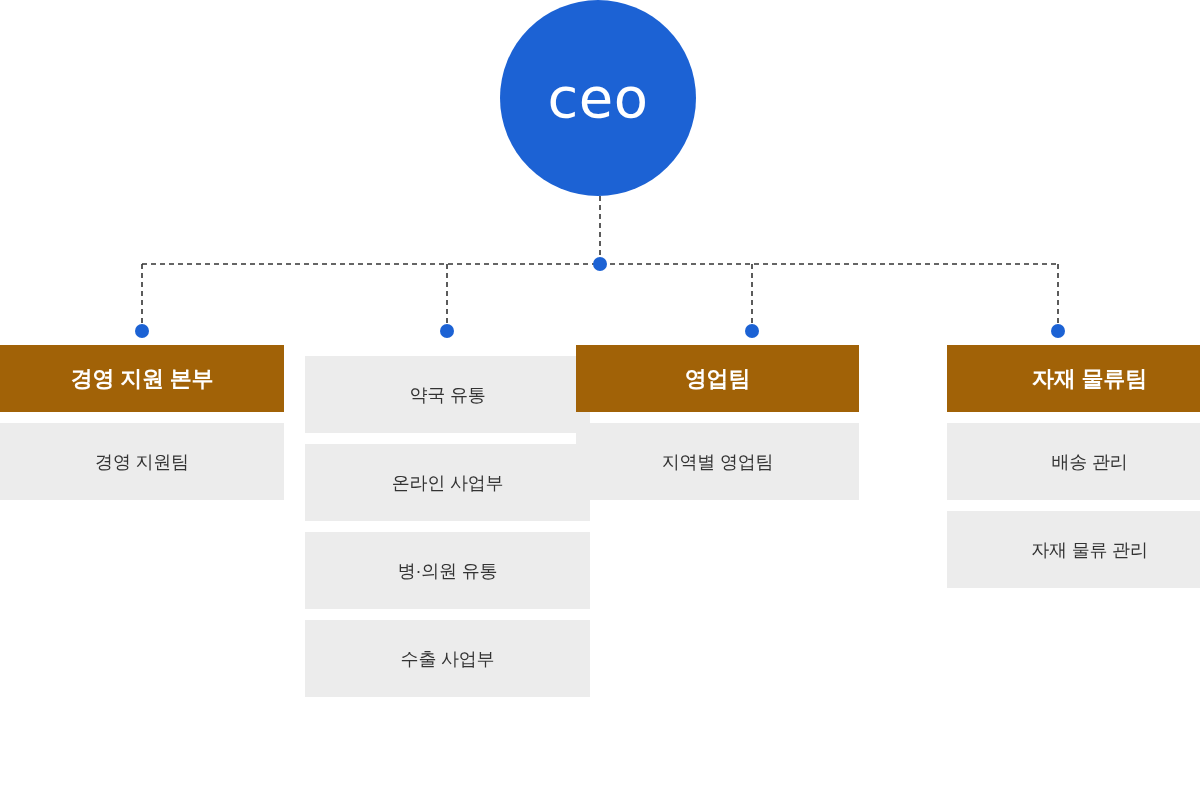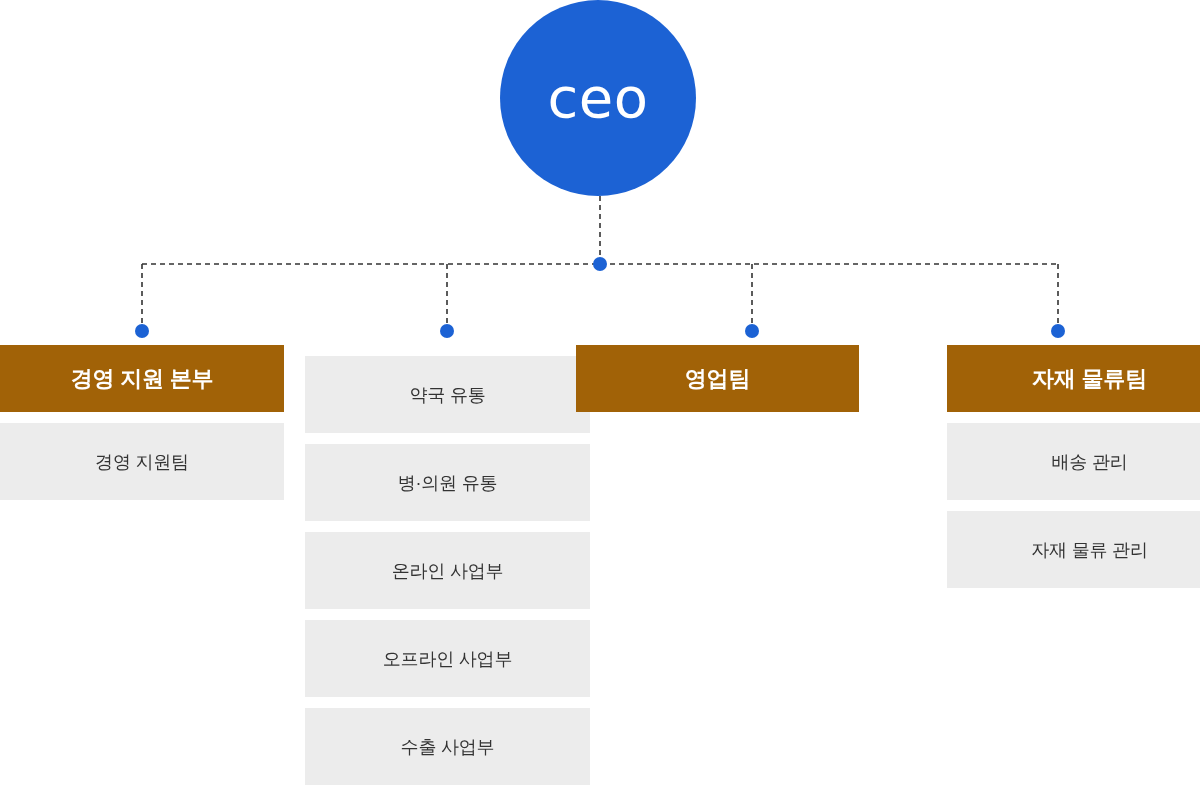--- a/index.html
+++ b/index.html
@@ -130,29 +130,31 @@
     <div class="column col-0">
       <div class="col-head">경영 지원 본부</div>
       <div class="col-items">
         <div class="col-item">경영 지원팀</div>
       </div>
     </div>
 
     <div class="column col-1">
       <div class="col-items">
         <div class="col-item">약국 유통</div>
+        <div class="col-item">온라인 사업부</div>
         <div class="col-item">병·의원 유통</div>
-        <div class="col-item">온라인 사업부</div>
-        <div class="col-item">오프라인 사업부</div>
         <div class="col-item">수출 사업부</div>
       </div>
     </div>
 
     <div class="column col-2">
       <div class="col-head">영업팀</div>
+      <div class="col-items">
+        <div class="col-item">지역별 영업팀</div>
+      </div>
     </div>
 
     <div class="column col-3">
       <div class="col-head">자재 물류팀</div>
       <div class="col-items">
         <div class="col-item">배송 관리</div>
         <div class="col-item">자재 물류 관리</div>
       </div>
     </div>
 

